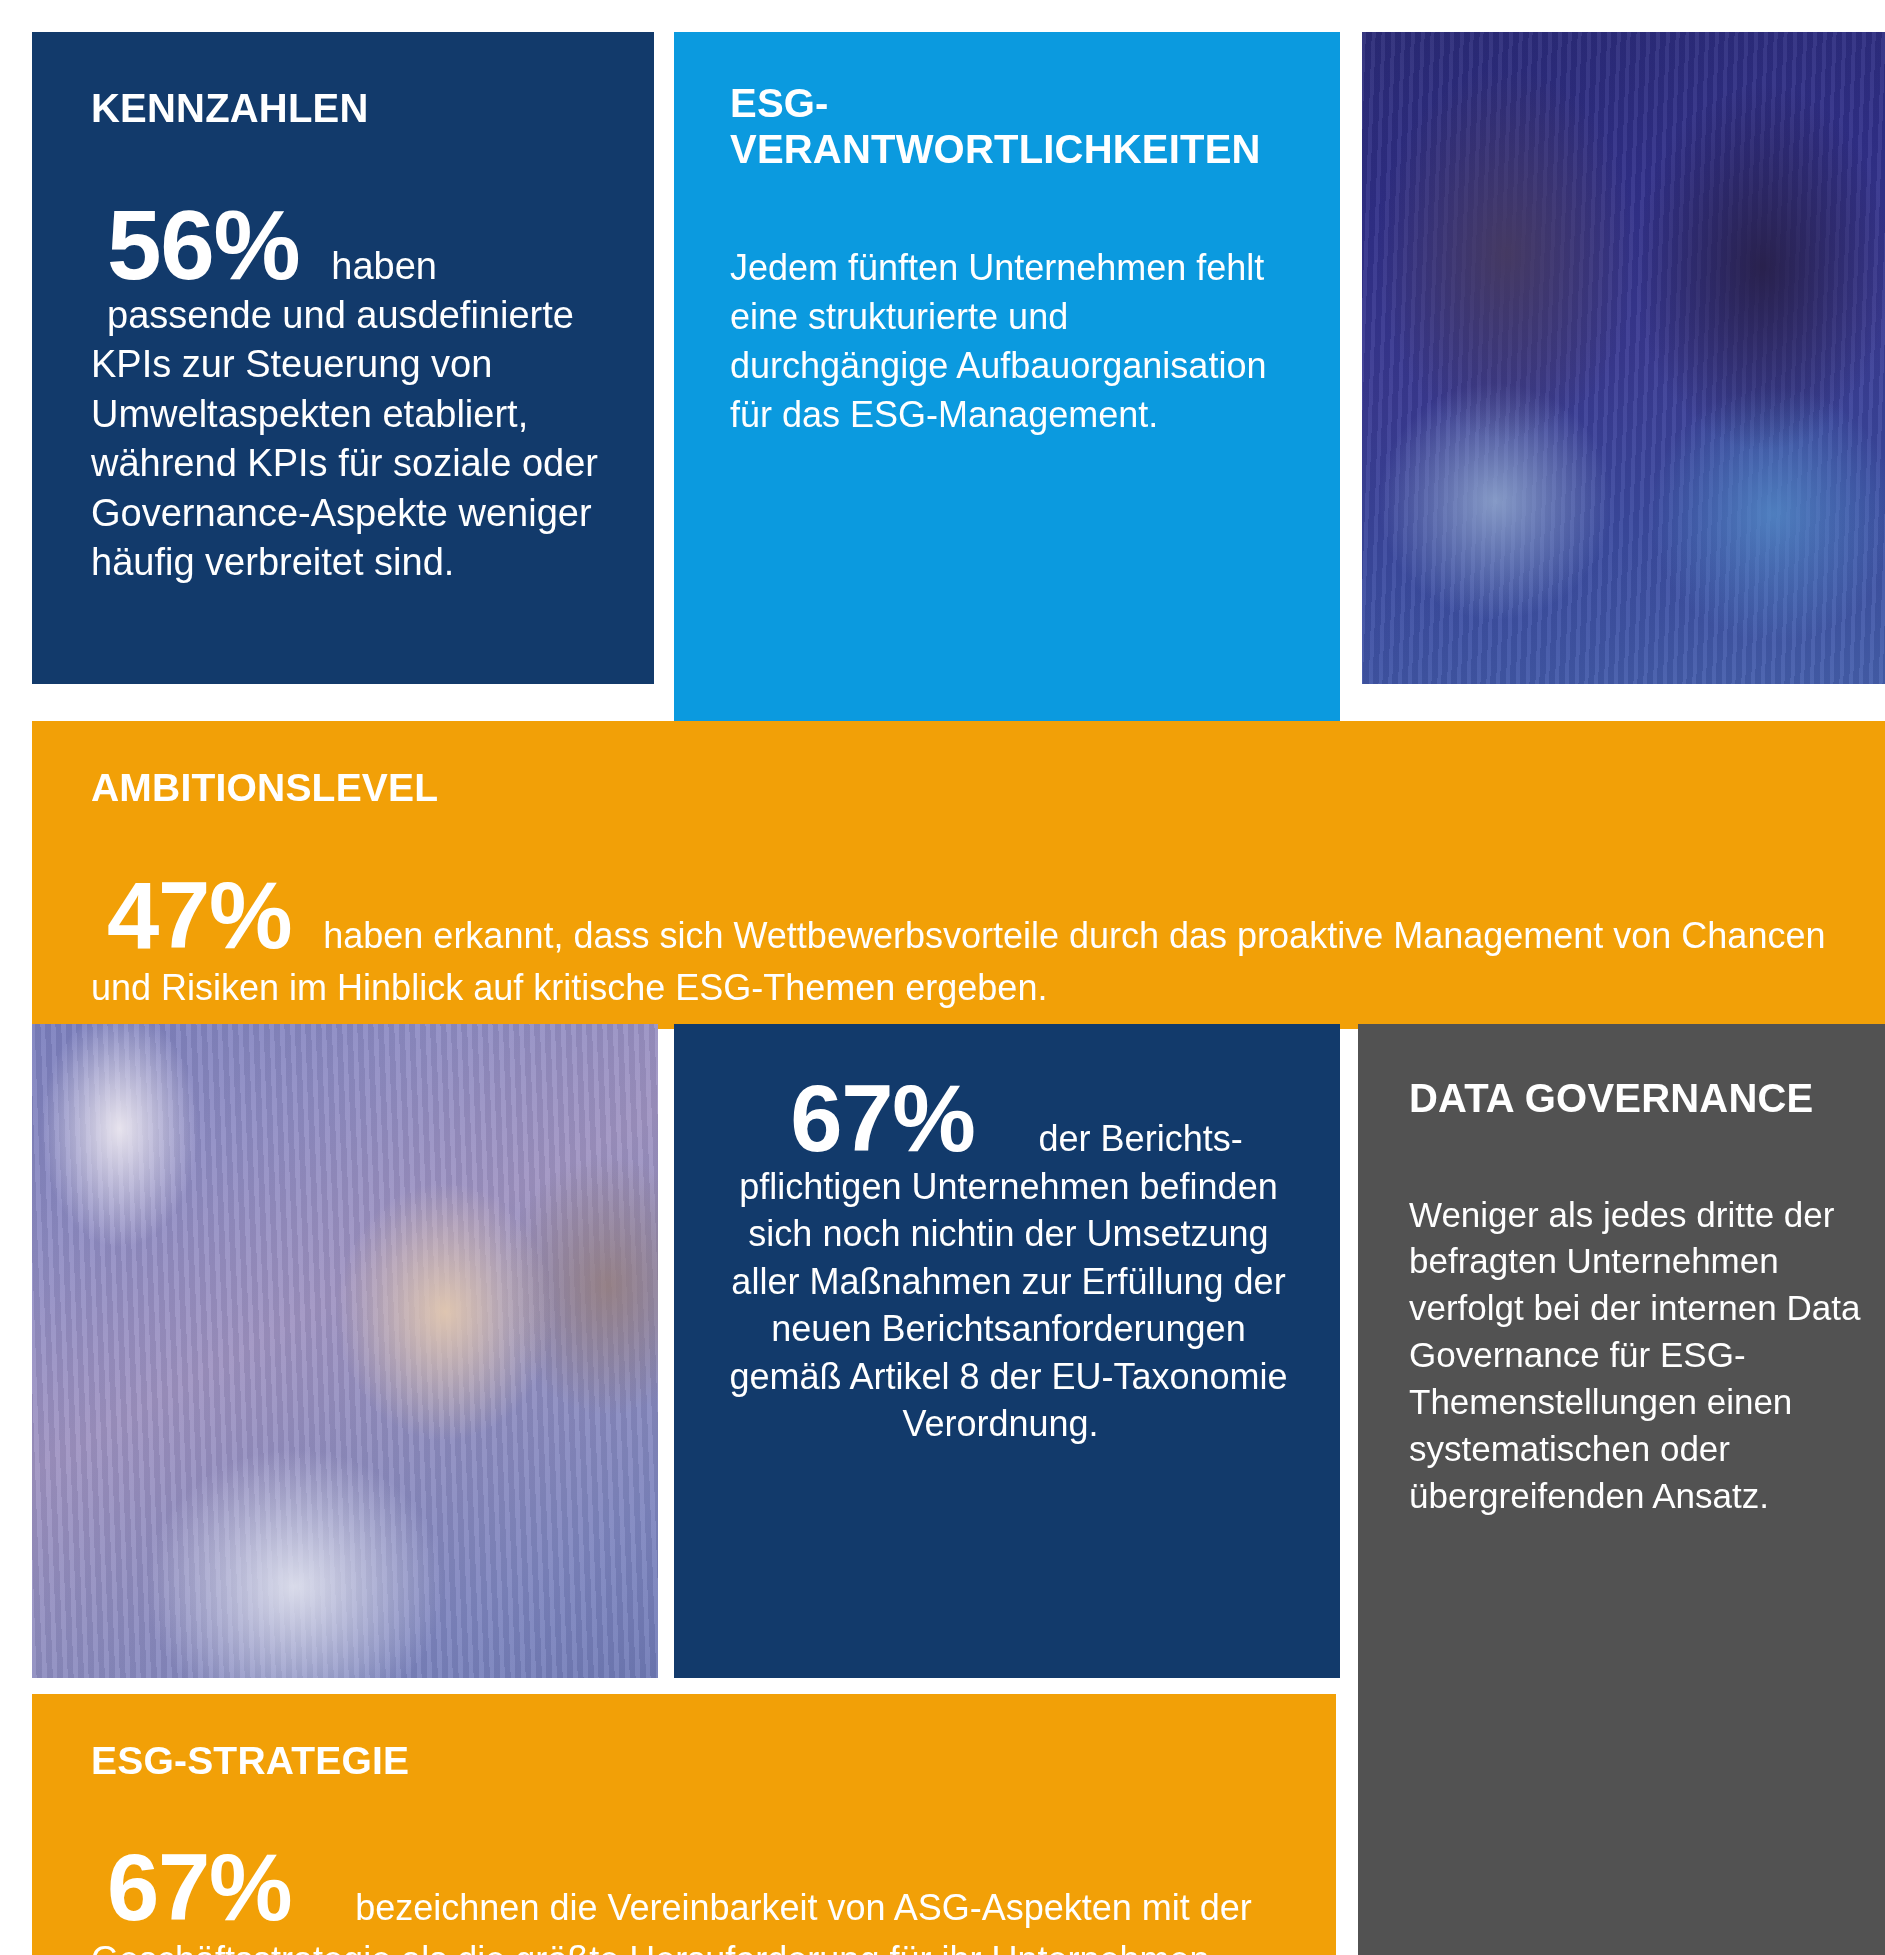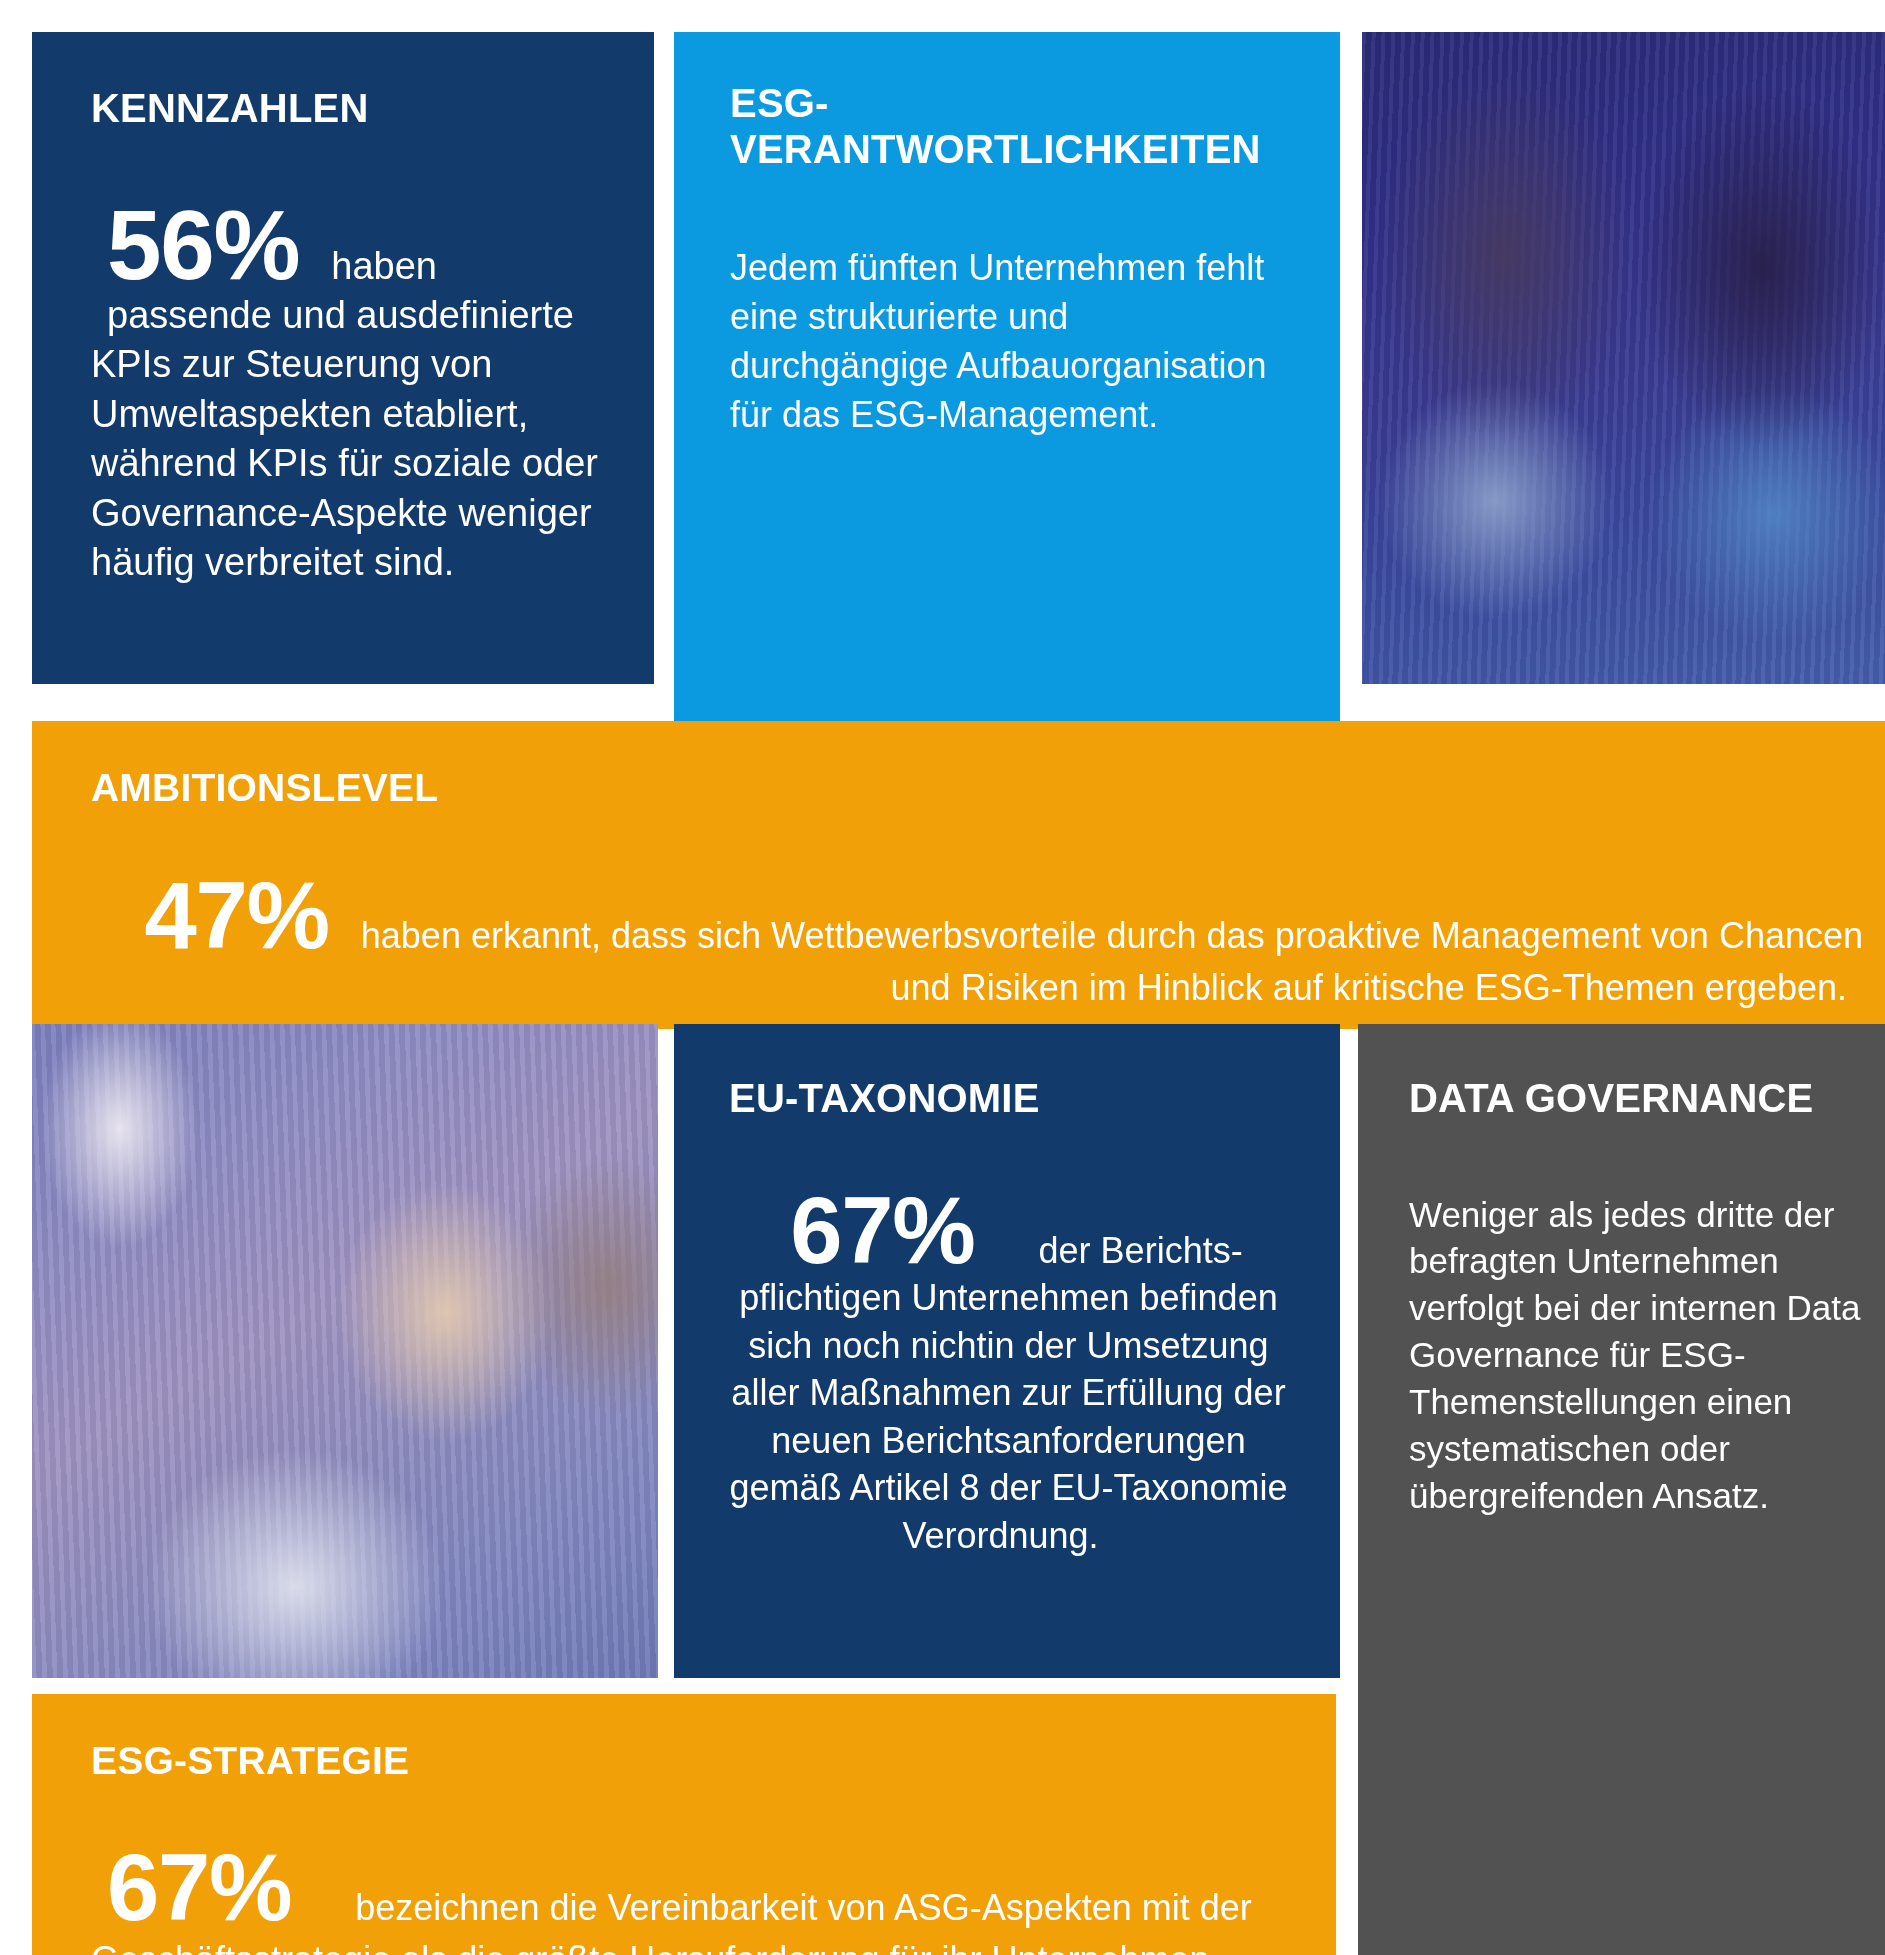--- a/index.html
+++ b/index.html
@@ -81,21 +81,21 @@
       linear-gradient(170deg, #2b2b78 0%, #31308a 26%, #3a3a93 50%, #3b4aa0 72%, #4660ad 100%);
   }
 
   
   #p-ambitionslevel {
     left: 0; top: 666px; width: 1886px; height: 308px;
     padding: 29px 39px 0 43px;
     margin-top: 23px;
   }
   #p-ambitionslevel .panel-title { font-size: 39px; margin-bottom: 31px; }
-  #p-ambitionslevel .stat-block  { font-size: 36px; line-height: 1.44; text-align: right; }
+  #p-ambitionslevel .stat-block  { font-size: 36px; line-height: 1.44; }
   #p-ambitionslevel .pct         { font-size: 94px; }
 
   
   #p-photo-bottom {
     left: 0; top: 992px; width: 626px; height: 654px;
     background:
       radial-gradient(ellipse 30% 34% at 66% 44%, rgba(226,200,176,0.95) 0%, rgba(190,170,160,0.0) 58%),
       radial-gradient(ellipse 18% 26% at 14% 16%, rgba(236,232,240,0.95) 0%, rgba(200,198,215,0.0) 70%),
       radial-gradient(ellipse 26% 30% at 92% 40%, rgba(150,125,120,0.80) 0%, rgba(120,105,120,0.0) 66%),
       radial-gradient(ellipse 34% 30% at 42% 86%, rgba(224,226,238,0.92) 0%, rgba(180,186,212,0.0) 70%),
@@ -157,21 +157,20 @@
     <h2 class="panel-title">AMBITIONSLEVEL</h2>
     <p class="stat-block">
       <span class="pct">47%</span><span>haben erkannt, dass sich Wettbewerbsvorteile durch das proaktive Management von Chancen und Risiken im Hinblick auf kritische ESG-Themen ergeben.</span>
     </p>
   </section>
 
   <figure class="panel" id="p-photo-bottom">
   </figure>
 
   <section class="panel navy" id="p-eutaxonomie">
-    <h2 class="panel-title">EU-TAXONOMIE</h2>
     <p class="stat-block">
       <span class="pct">67%</span><span class="pct-gap"></span><span>der Berichts­pflichtigen Unternehmen befinden sich noch nichtin der Umsetzung aller Maßnahmen zur Erfüllung der neuen Berichtsanforderungen gemäß Artikel 8 der EU-Taxonomie Verordnung.</span>
     </p>
   </section>
 
   <section class="panel gray" id="p-datagovernance">
     <h2 class="panel-title">DATA GOVERNANCE</h2>
     <p class="body-text">Weniger als jedes dritte der befragten Unternehmen verfolgt bei der internen Data Governance für ESG-Themenstellungen einen systematischen oder übergreifenden Ansatz.</p>
   </section>
 

